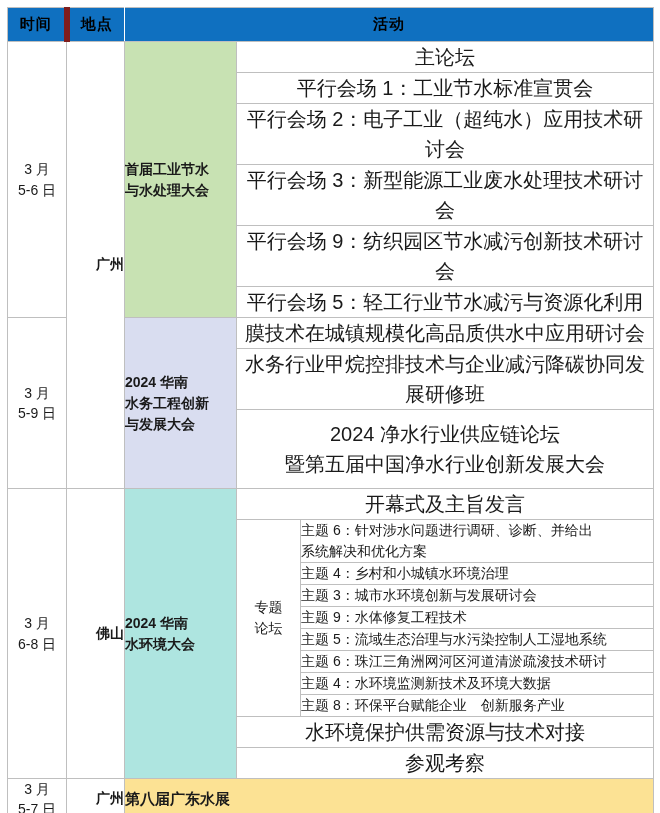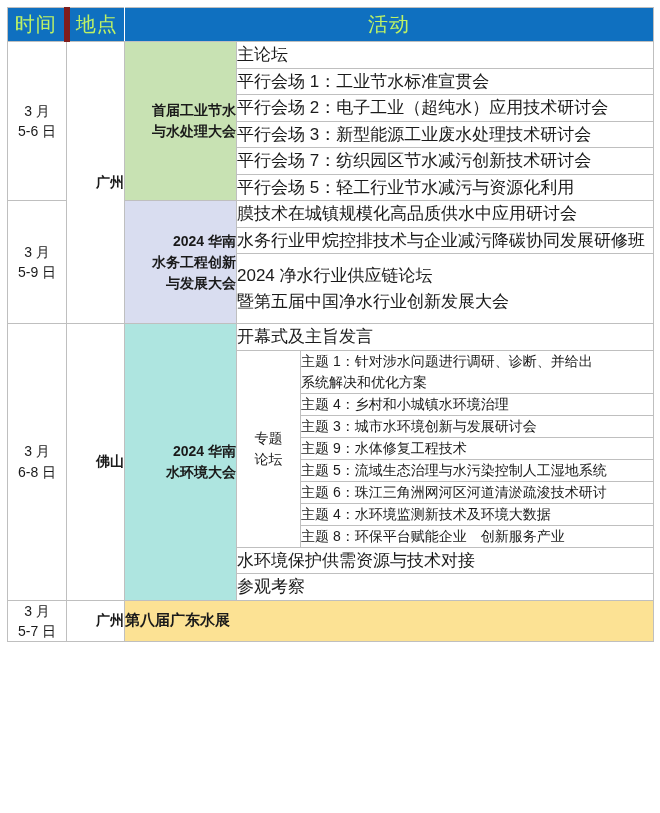--- a/index.html
+++ b/index.html
@@ -26,23 +26,23 @@
     font-size: 13.5px;
   }
   table.schedule td, table.schedule th {
     border: 1px solid #bfbfbf;
     padding: 0;
     vertical-align: middle;
   }
   
   thead th {
     background: #0f70c0;
-    color: #bef264;
-    font-weight: normal;
-    font-size: 20px;
+    color: #000000;
+    font-weight: bold;
+    font-size: 15px;
     height: 33px;
     text-align: center;
     border: 1px solid #0f70c0;
     letter-spacing: 1px;
   }
   thead th.hdr-split {
     border-left: 6px solid #7f1d1d;
     border-right: 1px solid #ffffff;
   }
   
@@ -53,36 +53,36 @@
     white-space: pre-line;
     background: #ffffff;
   }
   .c-place {
     text-align: right;
     font-size: 14px;
     font-weight: bold;
     background: #ffffff;
   }
   .c-cat {
-    text-align: right;
+    text-align: left;
     font-weight: bold;
     font-size: 14px;
     line-height: 1.5;
     white-space: pre-line;
     padding: 4px 2px;
   }
   .c-cat.green   { background: #c8e2b3; }
   .c-cat.lav     { background: #d9ddf0; }
   .c-cat.cyan    { background: #aee5e0; }
   .c-act {
-    text-align: left;
+    text-align: center;
     padding: 7px 4px 7px 10px;
     line-height: 1.5;
     white-space: pre-line;
-    font-size: 17px;
+    font-size: 20px;
     background: #ffffff;
   }
   .c-act.tall { padding-top: 9px; padding-bottom: 9px; }
   .c-sub {
     text-align: center;
     font-size: 14px;
     line-height: 1.5;
     white-space: pre-line;
     background: #ffffff;
   }
@@ -142,21 +142,21 @@
       <tr>
         <td class="c-act" colspan="2">平行会场 1：工业节水标准宣贯会</td>
       </tr>
       <tr>
         <td class="c-act" colspan="2">平行会场 2：电子工业（超纯水）应用技术研讨会</td>
       </tr>
       <tr>
         <td class="c-act" colspan="2">平行会场 3：新型能源工业废水处理技术研讨会</td>
       </tr>
       <tr>
-        <td class="c-act" colspan="2">平行会场 7：纺织园区节水减污创新技术研讨会</td>
+        <td class="c-act" colspan="2">平行会场 9：纺织园区节水减污创新技术研讨会</td>
       </tr>
       <tr>
         <td class="c-act" colspan="2">平行会场 5：轻工行业节水减污与资源化利用</td>
       </tr>
 
       <tr>
         <td class="c-time" rowspan="3">3 月
 5-9 日</td>
         <td class="c-cat lav" rowspan="3">2024 华南
 水务工程创新
@@ -176,21 +176,21 @@
 6-8 日</td>
         <td class="c-place" rowspan="11">佛山</td>
         <td class="c-cat cyan" rowspan="11">2024 华南
 水环境大会</td>
         <td class="c-act" colspan="2">开幕式及主旨发言</td>
       </tr>
 
       <tr>
         <td class="c-sub" rowspan="8">专题
 论坛</td>
-        <td class="c-topic">主题 1：针对涉水问题进行调研、诊断、并给出
+        <td class="c-topic">主题 6：针对涉水问题进行调研、诊断、并给出
 系统解决和优化方案</td>
       </tr>
       <tr>
         <td class="c-topic">主题 4：乡村和小城镇水环境治理</td>
       </tr>
       <tr>
         <td class="c-topic">主题 3：城市水环境创新与发展研讨会</td>
       </tr>
       <tr>
         <td class="c-topic">主题 9：水体修复工程技术</td>

